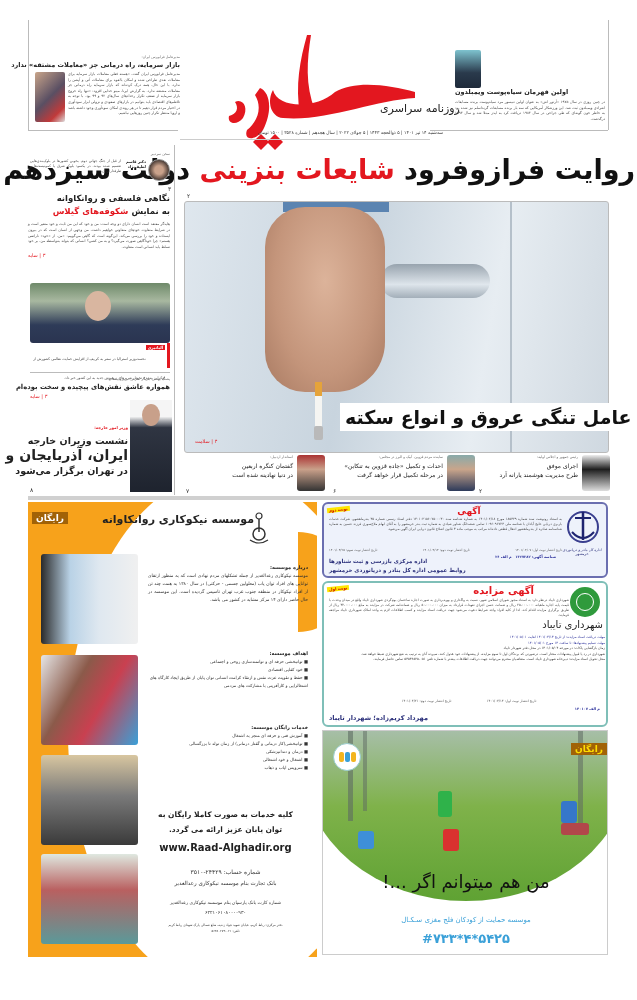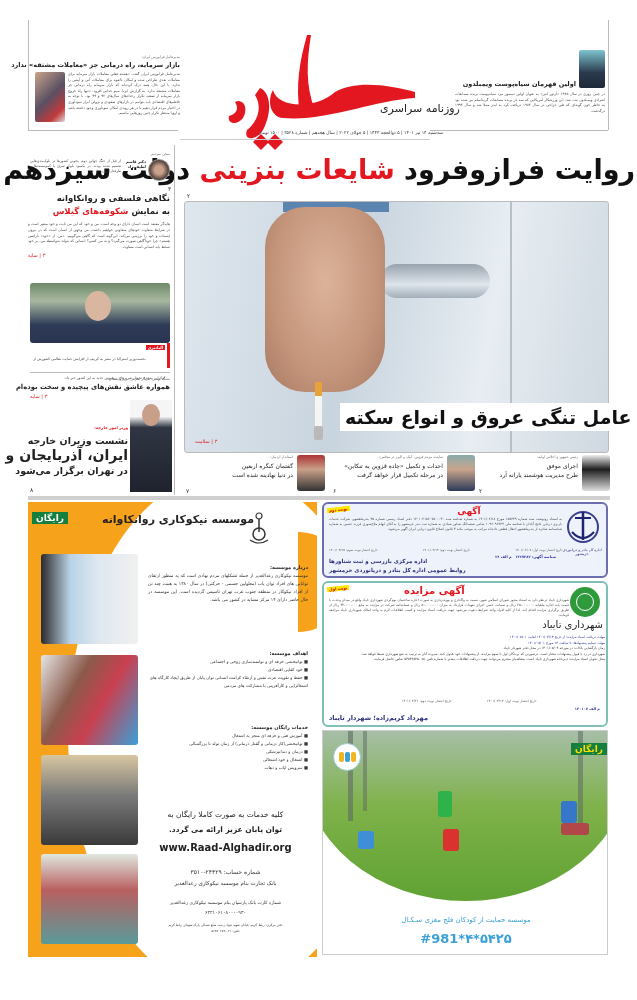--- a/index.html
+++ b/index.html
@@ -21,21 +21,21 @@
 .cig-caption{position:absolute;left:340px;top:403px;height:28px;background:#fff;display:flex;align-items:center;direction:rtl}
 .cig-caption .orange{background:#f07f22;color:#fff;font-weight:bold;font-size:19px;padding:0 4px;height:28px;line-height:28px}
 .cig-caption .black{font-weight:bold;font-size:19px;color:#111;padding:0 5px;white-space:nowrap}
 
 .strip{position:absolute;top:455px;height:40px}
 .strip .thumb{position:absolute;right:0;top:0;width:28px;height:36px;border-radius:3px}
 .strip .kicker{position:absolute;right:32px;top:0;font-size:3.5px;color:#666;white-space:nowrap}
 .strip .title{position:absolute;right:32px;top:6px;font-size:6px;line-height:9px;color:#222;white-space:nowrap}
 
 .ad-box{position:absolute;border-radius:6px}
-.badge-free{background:#15803d;color:#ffdd00;font-weight:bold;font-size:9px;padding:1px 4px;position:absolute}
+.badge-free{background:#a16207;color:#ffdd00;font-weight:bold;font-size:9px;padding:1px 4px;position:absolute}
 </style>
 </head>
 <body>
 
 <div class="vline" style="left:28px;top:20px;height:110px"></div>
 <div class="hline" style="left:28px;top:130px;width:150px"></div>
 <div class="vline" style="left:608px;top:20px;height:110px"></div>
 <div class="hline" style="left:430px;top:130px;width:178px"></div>
 
 <div class="abs" style="left:35px;top:55px;width:145px">
@@ -55,21 +55,21 @@
     <path d="M20 72 C28 68 34 78 28 88 C22 96 12 94 14 86 C22 84 24 78 20 72Z" fill="#e3171f"></path>
     <path d="M38 112 L46 104 L54 112 L46 120Z" fill="#e3171f"></path>
     <path d="M52 112 L60 104 L68 112 L60 120Z" fill="#e3171f"></path>
   </svg>
 </div>
 <div class="logo-sub">روزنامه سراسری</div>
 <div class="dateline">سه‌شنبه ۱۴ تیر ۱۴۰۱ | ۵ ذوالحجه ۱۴۴۳ | ۵ جولای ۲۰۲۲ | سال هجدهم | شماره ۳۵۲۸ | ۱۵۰۰ تومان</div>
 <div class="hline" style="left:180px;top:139px;width:250px;background:#ccc"></div>
 
 <div class="abs" style="left:455px;top:50px;width:150px">
-  <div style="display:flex;flex-direction:row;align-items:flex-end">
+  <div style="display:flex;flex-direction:column;align-items:flex-end">
     <div style="width:26px;height:38px;background:linear-gradient(180deg,#7ec3cf 0%,#2a3a4c 60%,#1e2a3a 100%);border-radius:2px"></div>
     <div style="font-size:6.5px;font-weight:bold;margin-right:3px;white-space:nowrap">اولین قهرمان سیاه‌پوست ویمبلدون</div>
   </div>
   <div class="t" style="margin-top:4px;font-size:3.6px;line-height:5.6px">در چنین روزی در سال ۱۹۷۵ «آرتور اش» به عنوان اولین تنیسور مرد سیاه‌پوست برنده مسابقات انفرادی ویمبلدون ثبت شد. این ورزشکار آمریکایی که سه بار برنده مسابقات گرنداسلم نیز شده بود به خاطر خون گونه‌ای که طی جراحی در سال ۱۹۸۳ دریافت کرد به ایدز مبتلا شد و سال ۱۹۹۳ درگذشت.</div>
 </div>
 
 <div class="headline">
   <span>روایت فرازوفرود </span><span class="red">شایعات بنزینی</span><span> دولت سیزدهم</span>
 </div>
 <div class="abs pagenum" style="left:187px;top:192px">۲</div>
@@ -194,21 +194,21 @@
   </div>
   <div class="abs" style="left:120px;top:222px;width:160px;text-align:right">
     <div style="font-size:5px;font-weight:bold">خدمات رایگان موسسه:</div>
     <div style="font-size:4.3px;line-height:8px;margin-top:2px;color:#333">■ <span>آموزش فنی و حرفه ای منجر به اشتغال</span></div>
     <div style="font-size:4.3px;line-height:8px;color:#333">■ <span>توانبخشی(کار درمانی و گفتار درمانی) از زمان تولد تا بزرگسالی</span></div>
     <div style="font-size:4.3px;line-height:8px;color:#333">■ <span>درمان و دندانپزشکی</span></div>
     <div style="font-size:4.3px;line-height:8px;color:#333">■ <span>اشتغال و خود اشتغالی</span></div>
     <div style="font-size:4.3px;line-height:8px;color:#333">■ <span>سرویس ایاب و ذهاب</span></div>
   </div>
   <div class="abs" style="left:115px;top:305px;width:165px;text-align:center">
-    <div style="font-size:7.5px;font-weight:normal;line-height:15px">کلیه خدمات به صورت کاملا رایگان به</div>
+    <div style="font-size:7.5px;font-weight:bold;line-height:15px">کلیه خدمات به صورت کاملا رایگان به</div>
     <div style="font-size:7.5px;font-weight:bold;line-height:15px">توان یابان عزیز ارائه می گردد.</div>
   </div>
   <div class="abs" style="left:115px;top:340px;width:165px;text-align:center;direction:ltr;font-size:10px;font-weight:bold;color:#222">www.Raad-Alghadir.org</div>
   <div class="abs" style="left:115px;top:366px;width:165px;text-align:center;font-size:6px;color:#333">شماره حساب: ۲۴۴۲۹-۳۵۱۰</div>
   <div class="abs" style="left:115px;top:378px;width:165px;text-align:center;font-size:5.5px;color:#333">بانک تجارت بنام موسسه نیکوکاری رعدالغدیر</div>
   <div class="abs" style="left:115px;top:398px;width:165px;text-align:center;font-size:4.5px;color:#333">شماره کارت بانک پارسیان بنام موسسه نیکوکاری رعدالغدیر</div>
   <div class="abs" style="left:115px;top:408px;width:165px;text-align:center;font-size:4.8px;color:#333;letter-spacing:.5px">۶۲۲۱۰۶۱۰۸۰۰۰۰۹۳۰</div>
   <div class="abs" style="left:115px;top:421px;width:165px;text-align:center;font-size:3.2px;color:#333">دفتر مرکزی: رباط کریم، خیابان شهید جواد زندیه، ضلع شمالی پارک شهدای رباط کریم</div>
   <div class="abs" style="left:115px;top:427px;width:165px;text-align:center;font-size:3.2px;color:#333">تلفن: ۰۲۱-۵۶۴۸۰۲۷۳</div>
 </div>
@@ -231,21 +231,21 @@
       <span>تاریخ انتشار نوبت دوم: ۱۴۰۱/۰۴/۱۴</span>
       <span>تاریخ انتشار نوبت سوم: ۱۴۰۱/۰۴/۲۵</span>
   </div>
   <div class="abs" style="right:50px;top:51px;font-size:3.6px;color:#2a2f9a;font-weight:bold"><span>شناسه آگهی: ۱۳۶۷۲۸۲</span>&nbsp;&nbsp;&nbsp;<span>م الف ۲۶</span></div>
   <div class="abs" style="left:5px;top:54px;font-size:5.5px;font-weight:bold;color:#2a2f7a">اداره مرکزی بازرسی و ثبت شناورها</div>
   <div class="abs" style="left:5px;top:63px;font-size:5.5px;font-weight:bold;color:#2a2f7a">روابط عمومی اداره کل بنادر و دریانوردی خرمشهر</div>
 </div>
 
 <div class="ad-box" style="left:322px;top:581px;width:286px;height:146px;border:2px solid #7fbfb8;background:#fff">
   <div class="abs" style="left:3px;top:3px;background:#ffe600;font-size:4px;font-weight:bold;color:#c00;padding:0 2px;transform:rotate(-6deg)">نوبت اول</div>
-  <div class="abs" style="left:80px;top:2px;width:130px;text-align:left;font-size:10px;font-weight:bold;color:#e3171f">آگهی مزایده</div>
+  <div class="abs" style="left:80px;top:2px;width:130px;text-align:right;font-size:10px;font-weight:bold;color:#e3171f">آگهی مزایده</div>
   <div class="abs" style="right:6px;top:4px;width:30px;height:30px;border-radius:50%;background:#2f9a3c">
     <div style="position:absolute;left:6px;top:6px;width:18px;height:18px;border-radius:50%;border:1px solid #fff"></div>
   </div>
   <div class="abs" style="right:3px;top:36px;font-size:10px;color:#222">شهرداری تایباد</div>
   <div class="abs t" style="left:5px;top:15px;width:240px;font-size:3.4px;line-height:5.1px">شهرداری تایباد درنظر دارد به استناد مجوز شورای اسلامی شهر، نسبت به واگذاری و بهره‌برداری به صورت اجاره ساختمان بوم‌گردی شهرداری تایباد واقع در میدان وحدت با قیمت پایه اجاره ماهیانه ۲۵،۰۰۰،۰۰۰ ریال و ضمانت حسن اجرای تعهدات قرارداد به میزان ۵۰،۰۰۰،۰۰۰ ریال و ضمانتنامه شرکت در مزایده به مبلغ ۳۲،۰۰۰،۰۰۰ ریال از طریق برگزاری مزایده اقدام کند. لذا از کلیه افراد واجد شرایط دعوت می‌شود جهت دریافت اسناد مزایده و کسب اطلاعات لازم به واحد املاک شهرداری تایباد مراجعه فرمایند.</div>
   <div class="abs" style="left:5px;top:52px;width:276px;font-size:3.4px;line-height:5.6px;color:#333;text-align:right">
     <div style="color:#2a2f9a">مهلت دریافت اسناد مزایده: از تاریخ ۱۴۰۱/۰۴/۱۳ لغایت ۱۴۰۱/۰۵/۰۱</div>
     <div style="color:#2a2f9a">مهلت تسلیم پیشنهادها: تا ساعت ۱۴ مورخ ۱۴۰۱/۰۵/۰۱</div>
     <div>زمان بازگشایی پاکات: در مورخه ۱۴۰۱/۰۵/۰۴ در محل دفتر شهردار تایباد</div>
     <div>شهرداری در رد یا قبول پیشنهادات مختار است. درصورتی که برندگان اول تا سوم مزایده، از پیشنهادات خود عدول کنند، سپرده آنان به ترتیب به نفع شهرداری ضبط خواهد شد.</div>
@@ -271,15 +271,16 @@
   <div class="abs" style="left:35px;top:100px;width:16px;height:18px;background:#3e8fd8;border-radius:3px"></div>
   <div class="abs" style="left:238px;top:70px;width:16px;height:22px;background:#3677c9;border-radius:3px"></div>
   <div class="abs" style="left:238px;top:92px;width:28px;height:12px;background:#b2474a;border-radius:3px"></div>
 
   <div class="abs" style="left:10px;top:12px;width:28px;height:28px;border-radius:50%;background:#fff;border:1px solid #9cc">
     <div style="position:absolute;left:5px;top:8px;width:5px;height:10px;background:#f3b51e;border-radius:2px"></div>
     <div style="position:absolute;left:11px;top:8px;width:5px;height:10px;background:#3aa0d8;border-radius:2px"></div>
     <div style="position:absolute;left:17px;top:8px;width:5px;height:10px;background:#f3b51e;border-radius:2px"></div>
   </div>
   <div class="badge-free" style="right:0;top:12px">رایگان</div>
+  <div class="abs" style="left:0;top:140px;width:286px;text-align:center;font-size:18px;color:#111;letter-spacing:.5px">من هم میتوانم اگر ...!</div>
   <div class="abs" style="left:0;top:185px;width:286px;text-align:center;font-size:7px;color:#3aa0d8">موسسه حمایت از کودکان فلج مغزی سـکـال</div>
-  <div class="abs" style="left:0;top:200px;width:286px;text-align:center;font-size:13px;color:#3aa0d8;font-weight:bold;direction:ltr">#981*۴*۵۴۲۵</div>
+  <div class="abs" style="left:0;top:200px;width:286px;text-align:center;font-size:13px;color:#3aa0d8;font-weight:bold;direction:ltr">#۷۳۳*۴*۵۴۲۵</div>
 </div>
 
 </body></html>

